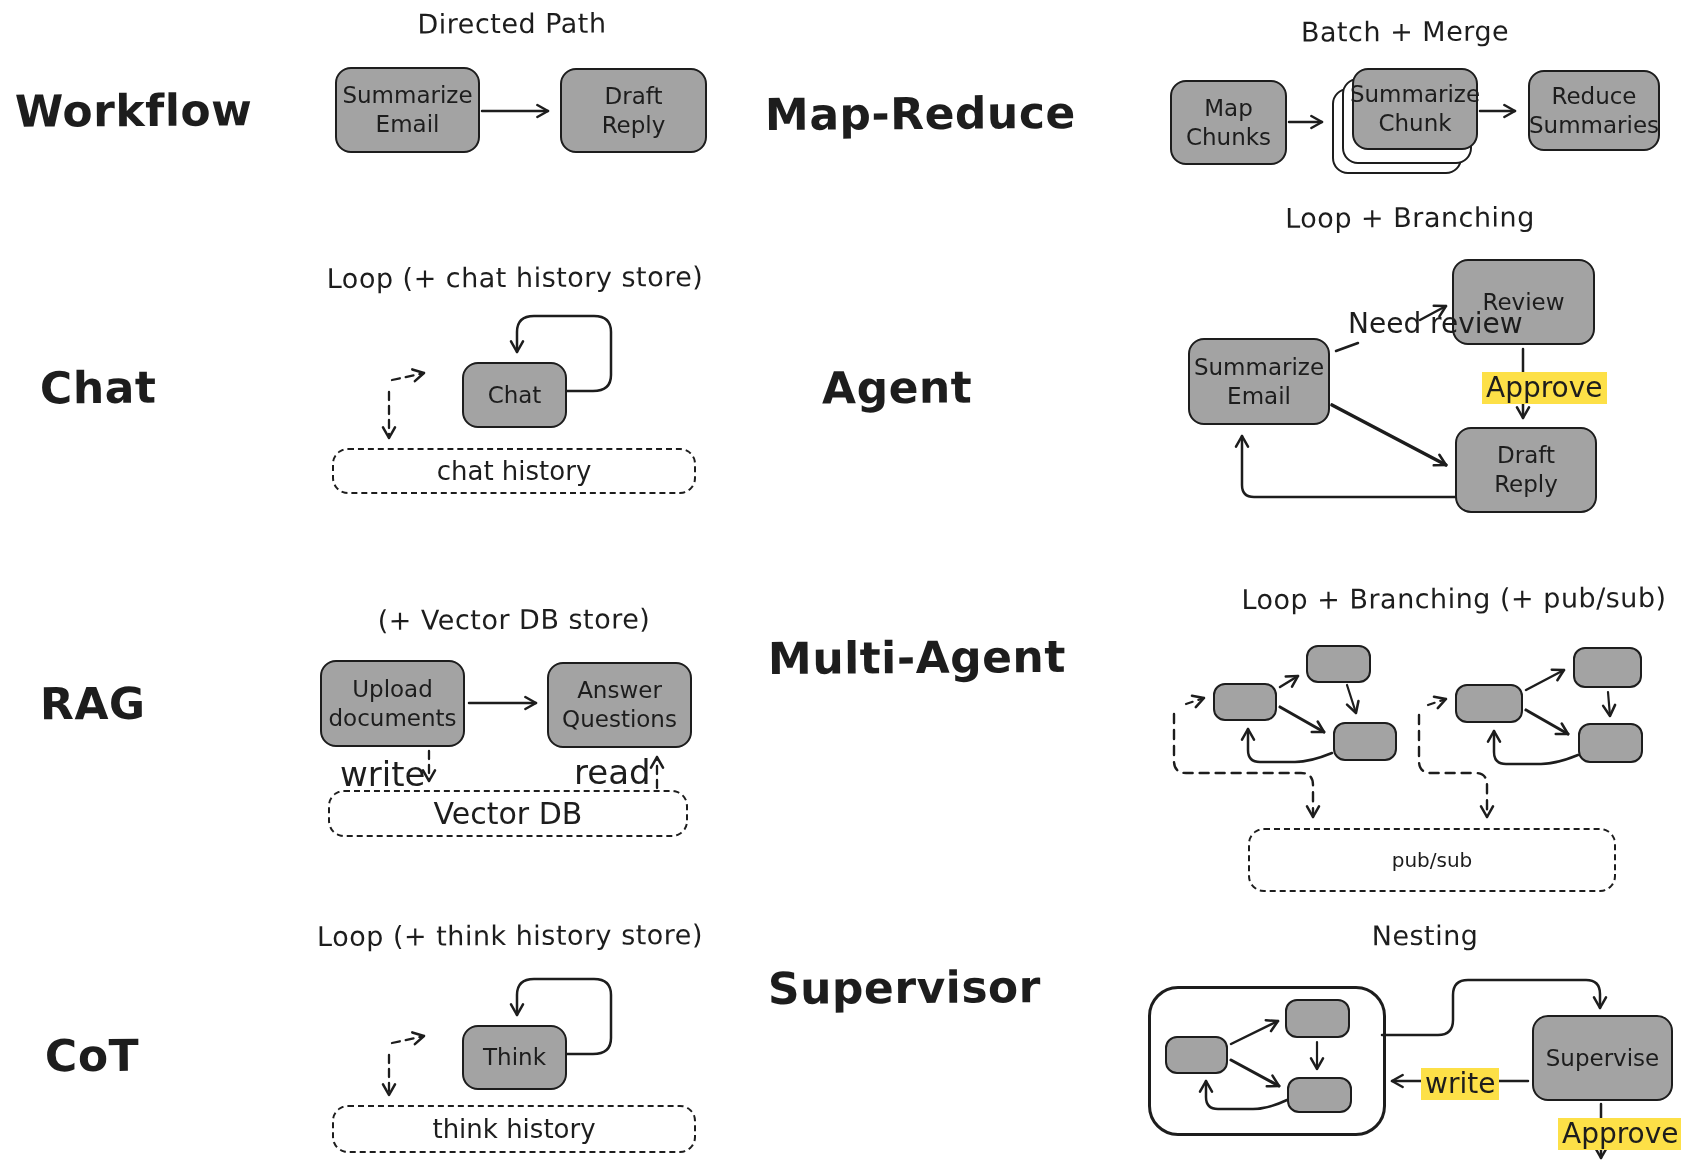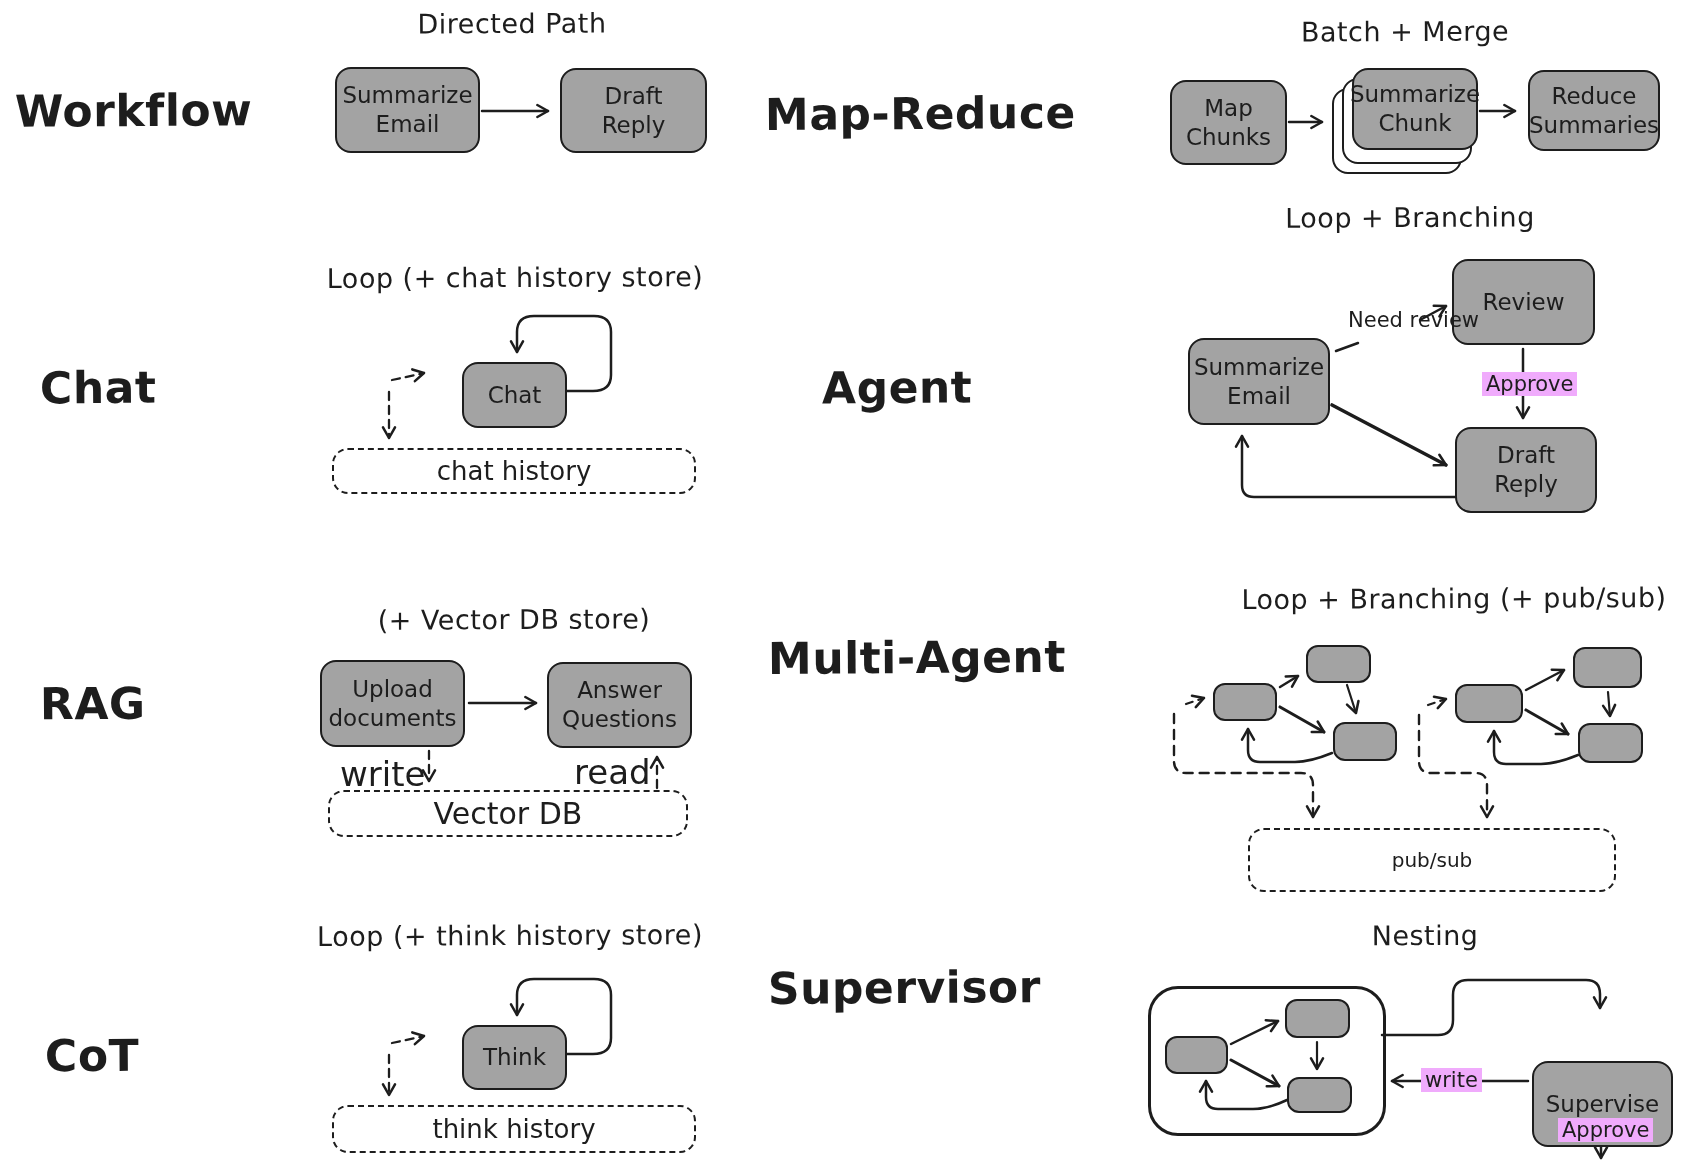--- a/index.html
+++ b/index.html
@@ -26,24 +26,24 @@
     display:flex;align-items:center;justify-content:center;text-align:center;
     font-size:26px;z-index:2;box-sizing:border-box;
   }
   .stack-card{
     position:absolute;border:2.6px solid #1d1d1d;border-radius:16px;background:#fff;z-index:2;
   }
   .container-node{
     position:absolute;border:3.2px solid #1d1d1d;border-radius:30px;background:#fff;z-index:0;
   }
   .edge-label{
-    position:absolute;font-size:21px;line-height:1.15;z-index:3;
+    position:absolute;font-size:28px;line-height:1.15;z-index:3;
     white-space:nowrap;
   }
-  .edge-label.masked{background:#f0abfc;padding:0 4px;}
+  .edge-label.masked{background:#fde047;padding:0 4px;}
   .io-label{position:absolute;font-size:34px;z-index:3;white-space:nowrap;}
   svg.wires{position:absolute;left:0;top:0;z-index:1;}
 </style>
 </head>
 <body>
 
 <div class="canvas">
 
   <svg class="wires" width="1681" height="1170" viewBox="0 0 1681 1170">
     <defs>
@@ -151,17 +151,17 @@
   <div class="diagram-title" style="left:510px;top:920px;">Loop (+ think history store)</div>
   <div class="node" style="left:462px;top:1025px;width:105px;height:65px;">Think</div>
   <div class="store" style="left:332px;top:1105px;width:364px;height:48px;">think history</div>
 
   <div class="row-label" style="left:768px;top:962px;">Supervisor</div>
   <div class="diagram-title" style="left:1425px;top:920px;text-align:center;">Nesting</div>
   <div class="container-node" style="left:1148px;top:986px;width:232px;height:144px;"></div>
   <div class="node mini" style="left:1165px;top:1036px;width:63px;height:38px;"></div>
   <div class="node mini" style="left:1285px;top:999px;width:65px;height:39px;"></div>
   <div class="node mini" style="left:1287px;top:1077px;width:65px;height:36px;"></div>
-  <div class="node" style="left:1532px;top:1061px;width:141px;height:86px;text-align:center;">Supervise</div>
+  <div class="node" style="left:1532px;top:1015px;width:141px;height:86px;text-align:center;">Supervise</div>
   <div class="edge-label masked" style="left:1421px;top:1068px;">write</div>
   <div class="edge-label masked" style="left:1558px;top:1118px;">Approve</div>
 
 </div>
 
 </body></html>

